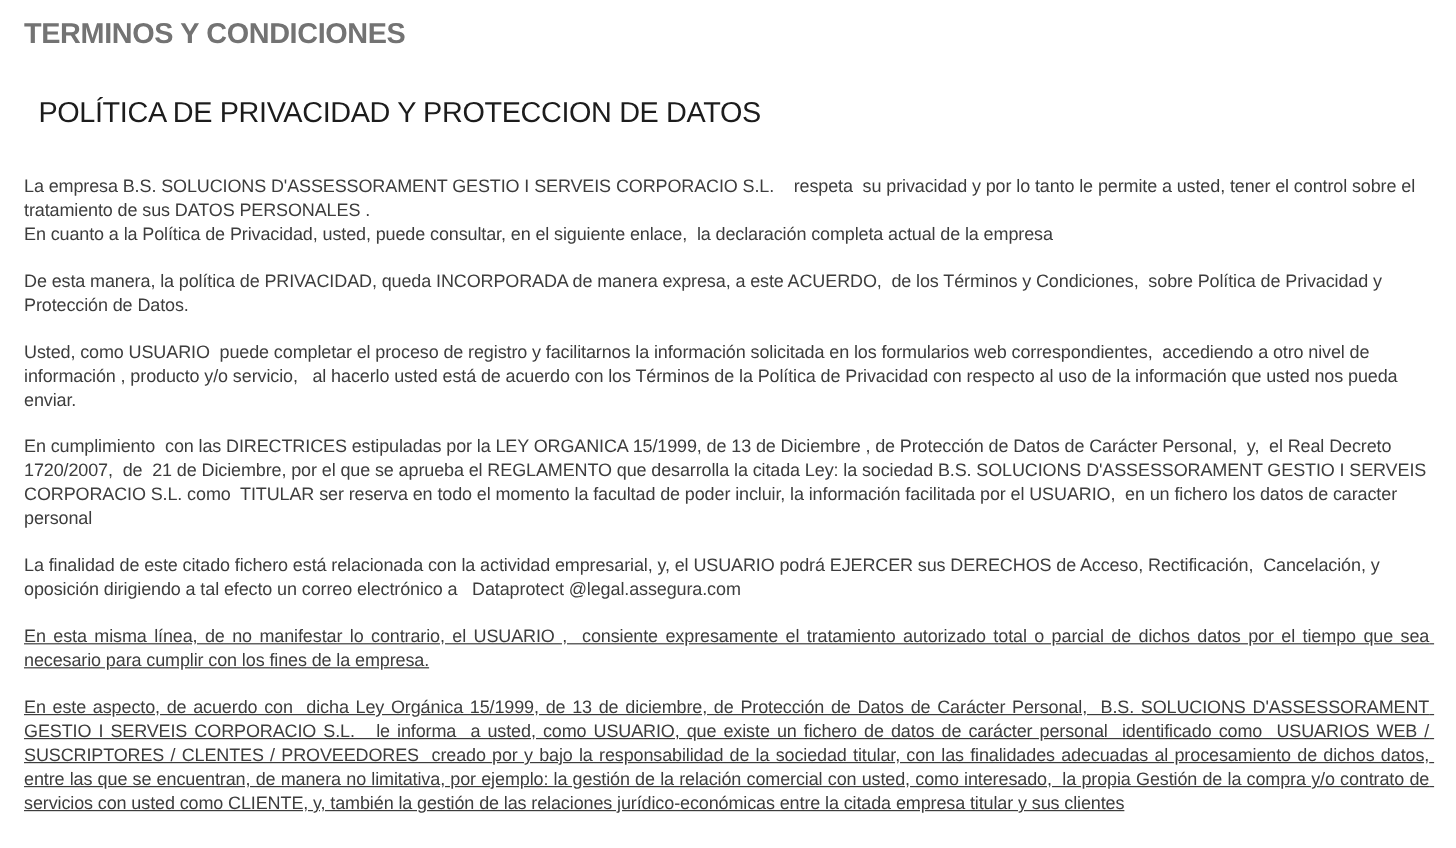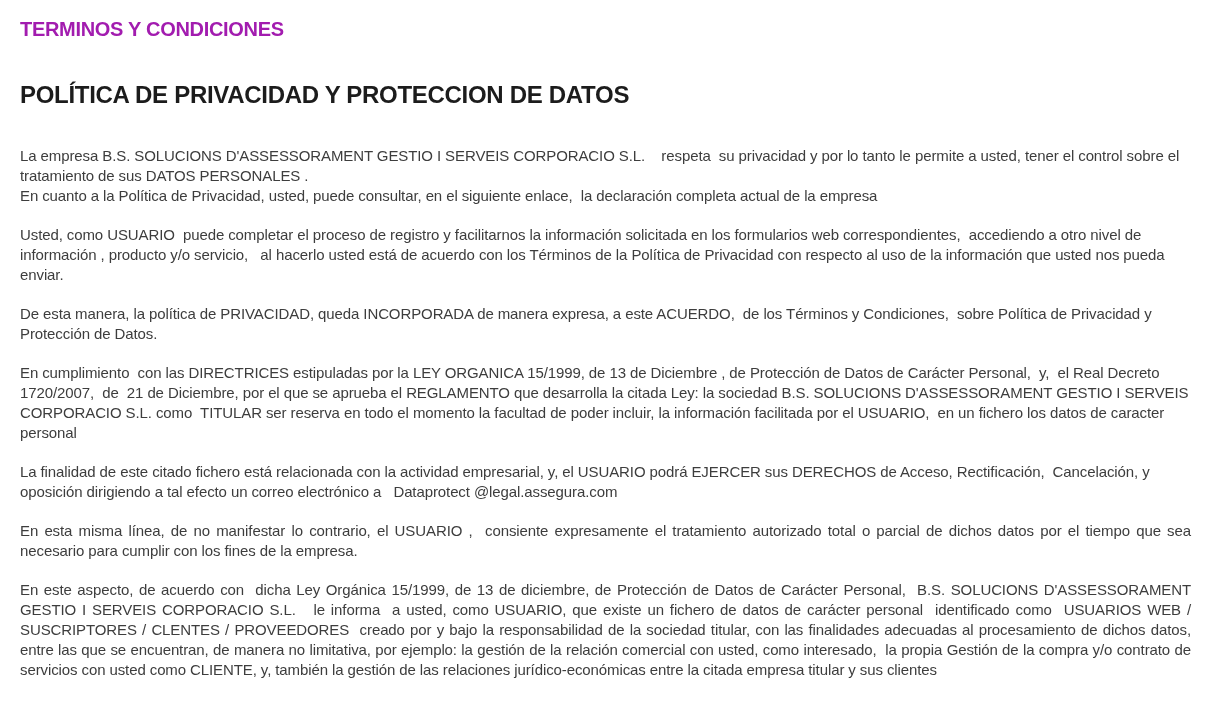--- a/index.html
+++ b/index.html
@@ -11,66 +11,67 @@
     width: 1213px;
     height: 707px;
     overflow: hidden;
     font-family: "Liberation Sans", "DejaVu Sans", sans-serif;
   }
   .doc {
     padding: 16px 22px 0 20px;
   }
   h1.doc-title {
     margin: 0;
-    font-size: 20px;
+    font-size: 24px;
     line-height: 26px;
     font-weight: bold;
     letter-spacing: -0.3px;
-    color: #a21caf;
+    color: #737373;
   }
   h2.doc-subtitle {
-    margin: 40px 0 0 0;
+    margin: 40px 0 0 12px;
     font-size: 24px;
     line-height: 26px;
-    font-weight: bold;
+    font-weight: normal;
     letter-spacing: -0.3px;
     color: #1c1c1c;
   }
   .body-text {
     margin-top: 38px;
     font-size: 15px;
     line-height: 20px;
     letter-spacing: -0.1px;
     color: #3d3d3d;
   }
   .para {
     margin: 0 0 19px 0;
     white-space: pre-wrap;
   }
   .para.justified {
     text-align: justify;
+    text-decoration: underline;
   }
 </style>
 </head>
 <body>
 
 <div class="doc">
 
   <h1 class="doc-title">TERMINOS Y CONDICIONES</h1>
 
   <h2 class="doc-subtitle">POLÍTICA DE PRIVACIDAD Y PROTECCION DE DATOS</h2>
 
   <div class="body-text">
 
     <p class="para">La empresa B.S. SOLUCIONS D'ASSESSORAMENT GESTIO I SERVEIS CORPORACIO S.L.    respeta  su privacidad y por lo tanto le permite a usted, tener el control sobre el tratamiento de sus DATOS PERSONALES .
 En cuanto a la Política de Privacidad, usted, puede consultar, en el siguiente enlace,  la declaración completa actual de la empresa</p>
 
+    <p class="para">De esta manera, la política de PRIVACIDAD, queda INCORPORADA de manera expresa, a este ACUERDO,  de los Términos y Condiciones,  sobre Política de Privacidad y Protección de Datos.</p>
+
     <p class="para">Usted, como USUARIO  puede completar el proceso de registro y facilitarnos la información solicitada en los formularios web correspondientes,  accediendo a otro nivel de información , producto y/o servicio,   al hacerlo usted está de acuerdo con los Términos de la Política de Privacidad con respecto al uso de la información que usted nos pueda enviar.</p>
-
-    <p class="para">De esta manera, la política de PRIVACIDAD, queda INCORPORADA de manera expresa, a este ACUERDO,  de los Términos y Condiciones,  sobre Política de Privacidad y Protección de Datos.</p>
 
     <p class="para">En cumplimiento  con las DIRECTRICES estipuladas por la LEY ORGANICA 15/1999, de 13 de Diciembre , de Protección de Datos de Carácter Personal,  y,  el Real Decreto  1720/2007,  de  21 de Diciembre, por el que se aprueba el REGLAMENTO que desarrolla la citada Ley: la sociedad B.S. SOLUCIONS D'ASSESSORAMENT GESTIO I SERVEIS CORPORACIO S.L. como  TITULAR ser reserva en todo el momento la facultad de poder incluir, la información facilitada por el USUARIO,  en un fichero los datos de caracter personal</p>
 
     <p class="para">La finalidad de este citado fichero está relacionada con la actividad empresarial, y, el USUARIO podrá EJERCER sus DERECHOS de Acceso, Rectificación,  Cancelación, y oposición dirigiendo a tal efecto un correo electrónico a   Dataprotect @legal.assegura.com</p>
 
 
     <p class="para justified">En esta misma línea, de no manifestar lo contrario, el USUARIO ,  consiente expresamente el tratamiento autorizado total o parcial de dichos datos por el tiempo que sea necesario para cumplir con los fines de la empresa.</p>
 
     <p class="para justified">En este aspecto, de acuerdo con  dicha Ley Orgánica 15/1999, de 13 de diciembre, de Protección de Datos de Carácter Personal,  B.S. SOLUCIONS D'ASSESSORAMENT GESTIO I SERVEIS CORPORACIO S.L.   le informa  a usted, como USUARIO, que existe un fichero de datos de carácter personal  identificado como  USUARIOS WEB / SUSCRIPTORES / CLENTES / PROVEEDORES  creado por y bajo la responsabilidad de la sociedad titular, con las finalidades adecuadas al procesamiento de dichos datos, entre las que se encuentran, de manera no limitativa, por ejemplo: la gestión de la relación comercial con usted, como interesado,  la propia Gestión de la compra y/o contrato de servicios con usted como CLIENTE, y, también la gestión de las relaciones jurídico-económicas entre la citada empresa titular y sus clientes</p>
 

